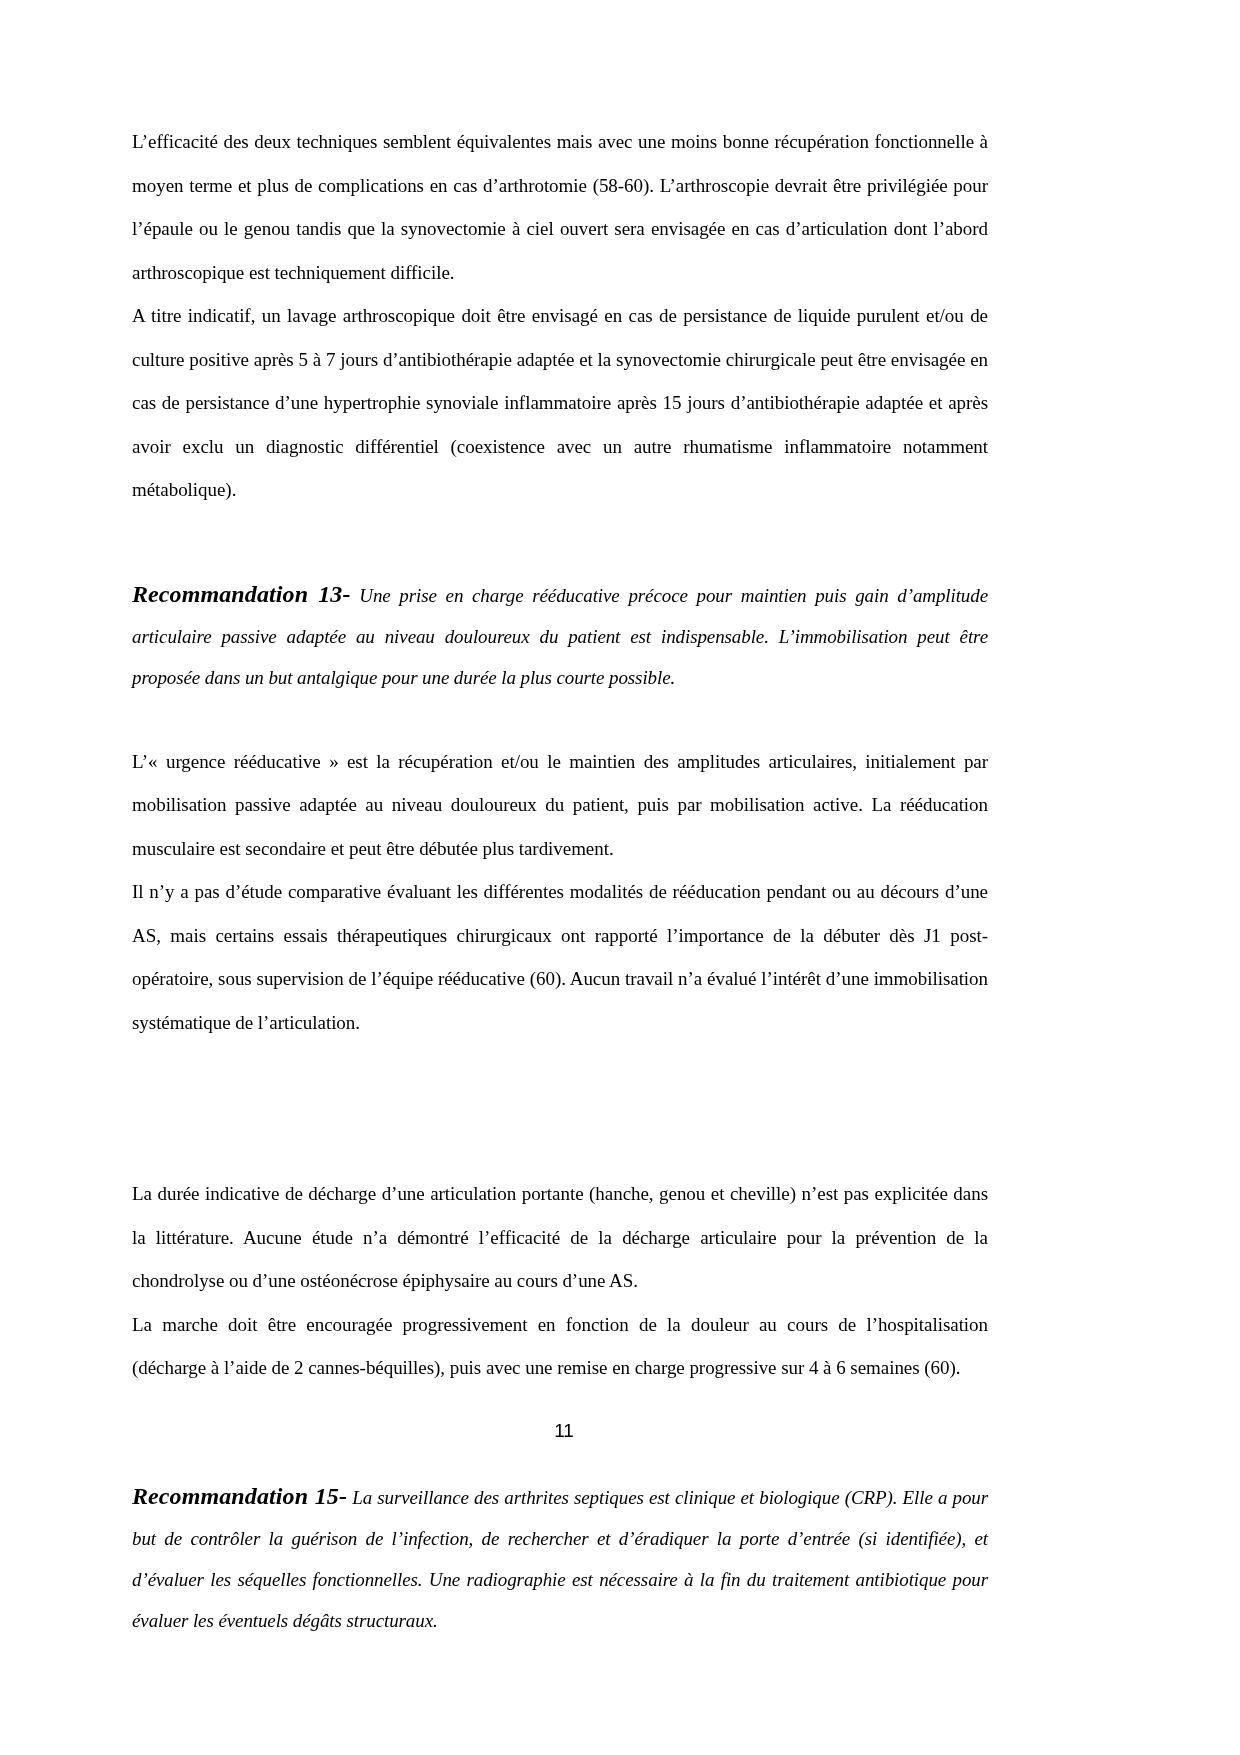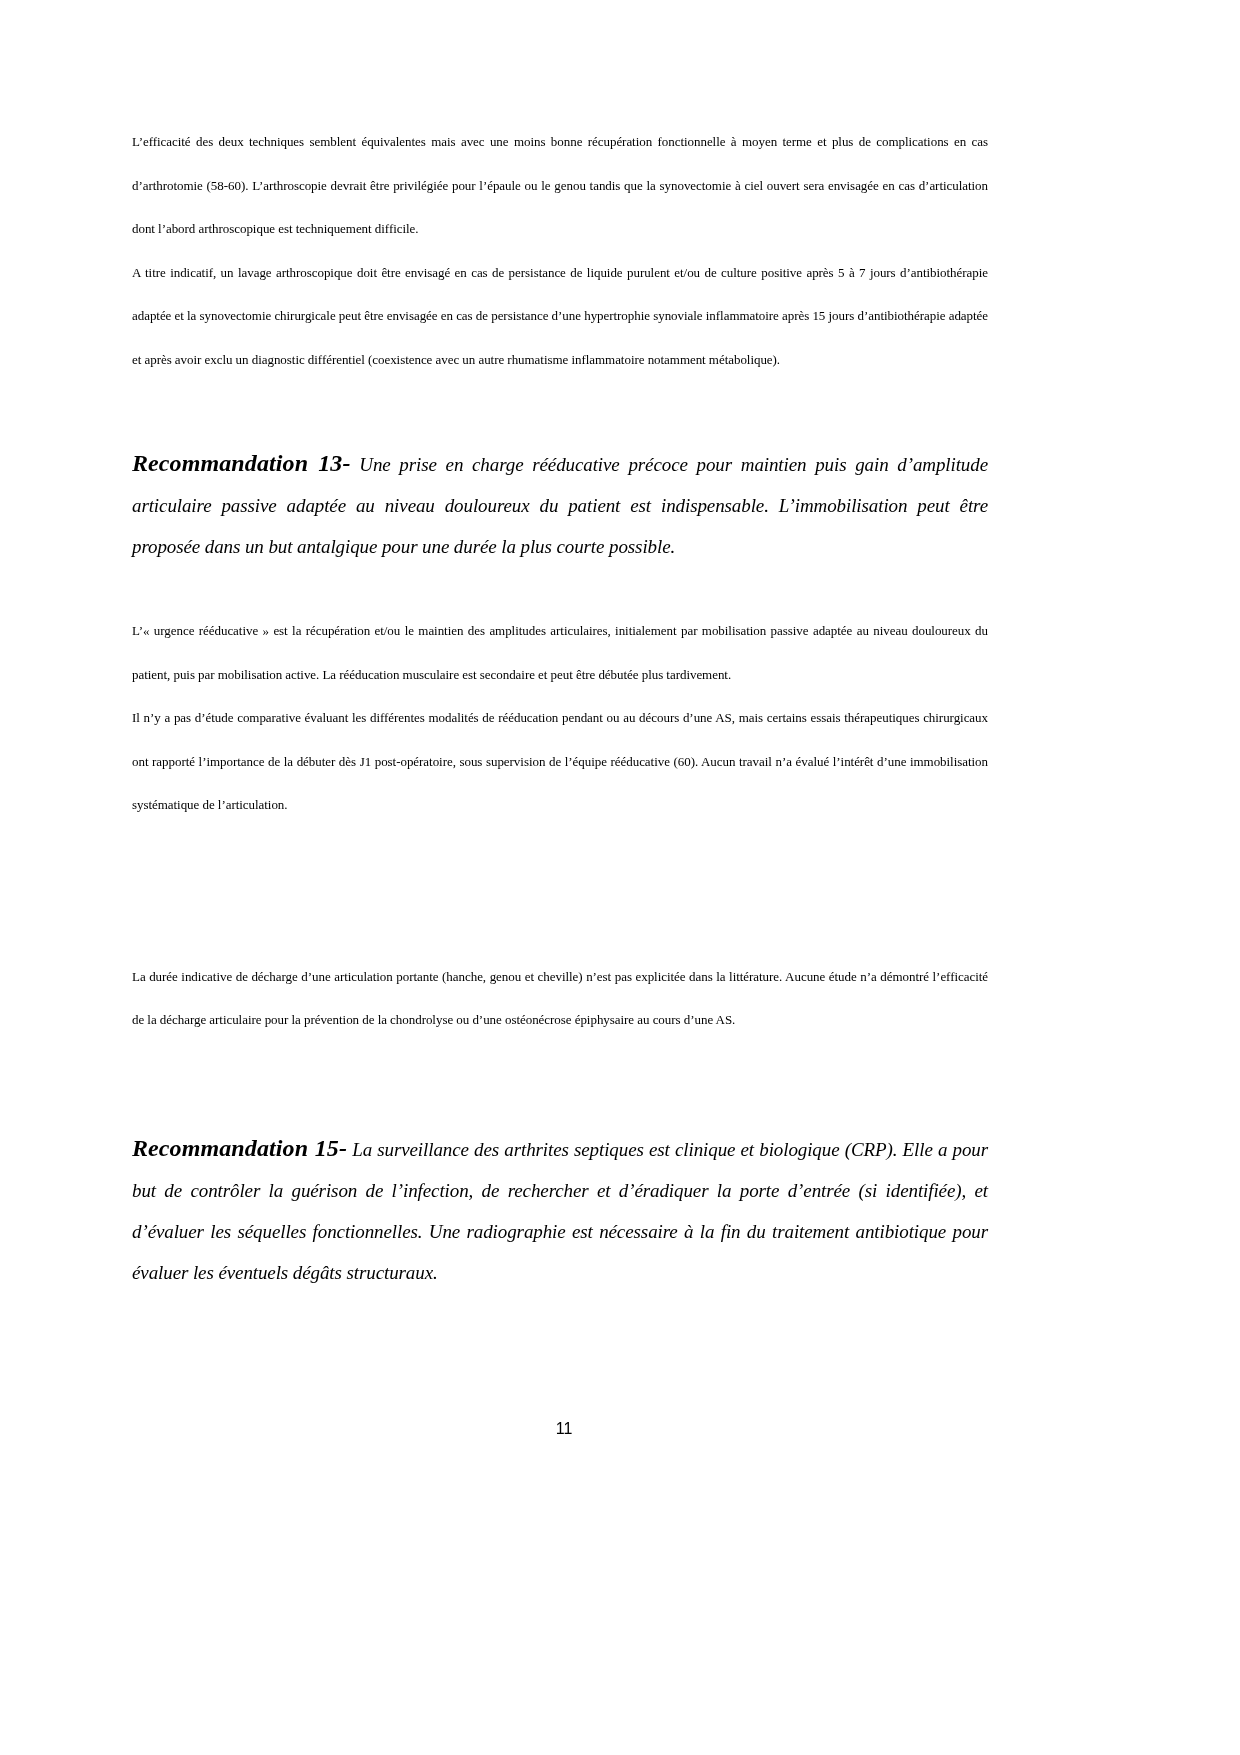--- a/index.html
+++ b/index.html
@@ -37,21 +37,21 @@
   p {
     margin: 0;
     text-align: justify;
     text-justify: inter-word;
     font-size: 20.5px;
     line-height: 43.5px;
     letter-spacing: -0.05px;
   }
 
   
-  .body-block p { font-size: 13px; line-height: 43.5px; }
+  .body-block p { font-size: 19px; line-height: 43.5px; }
 
   
   .reco {
     font-style: italic;
     font-size: 19px;
     line-height: 41px;
     text-align: justify;
     letter-spacing: -0.1px;
   }
   .reco .lead {
@@ -64,21 +64,21 @@
   .gap-lg { height: 62px; }
   .gap-xl { height: 86px; }
 
   .page-number {
     position: absolute;
     left: 0;
     top: 1420px;
     width: 1128px;
     text-align: center;
     font-family: "Liberation Sans", "DejaVu Sans", sans-serif;
-    font-size: 16px;
+    font-size: 19px;
     color: #000;
   }
 </style>
 </head>
 <body>
 
 <div class="page">
 
   <div class="content">
 
@@ -100,20 +100,21 @@
       <p>Il n’y a pas d’étude comparative évaluant les différentes modalités de rééducation pendant ou au décours d’une AS, mais certains essais thérapeutiques chirurgicaux ont rapporté l’importance de la débuter dès J1 post-opératoire, sous supervision de l’équipe rééducative (60). Aucun travail n’a évalué l’intérêt d’une immobilisation systématique de l’articulation.</p>
     </div>
 
     <div class="gap-xl"></div>
 
 
     <div class="gap-md"></div>
 
     <div class="body-block">
       <p>La durée indicative de décharge d’une articulation portante (hanche, genou et cheville) n’est pas explicitée dans la littérature. Aucune étude n’a démontré l’efficacité de la décharge articulaire pour la prévention de la chondrolyse ou d’une ostéonécrose épiphysaire au cours d’une AS.</p>
+      <p>La marche doit être encouragée progressivement en fonction de la douleur au cours de l’hospitalisation (décharge à l’aide de 2 cannes-béquilles), puis avec une remise en charge progressive sur 4 à 6 semaines (60).</p>
     </div>
 
     <div class="gap-xl"></div>
 
     <div class="reco">
       <span class="lead">Recommandation 15-</span><span> La surveillance des arthrites septiques est clinique et biologique (CRP). Elle a pour but de contrôler la guérison de l’infection, de rechercher et d’éradiquer la porte d’entrée (si identifiée), et d’évaluer les séquelles fonctionnelles. Une radiographie est nécessaire à la fin du traitement antibiotique pour évaluer les éventuels dégâts structuraux.</span>
     </div>
 
   </div>
 

